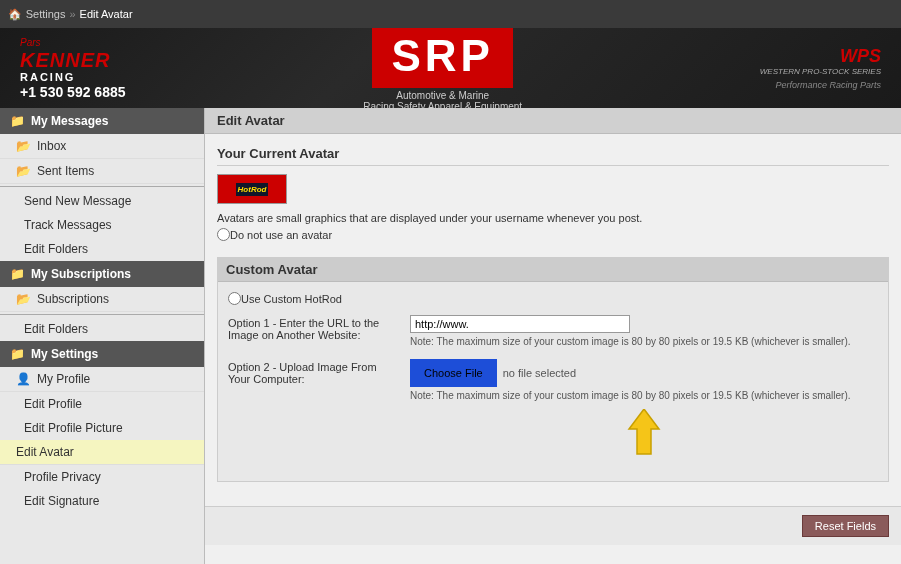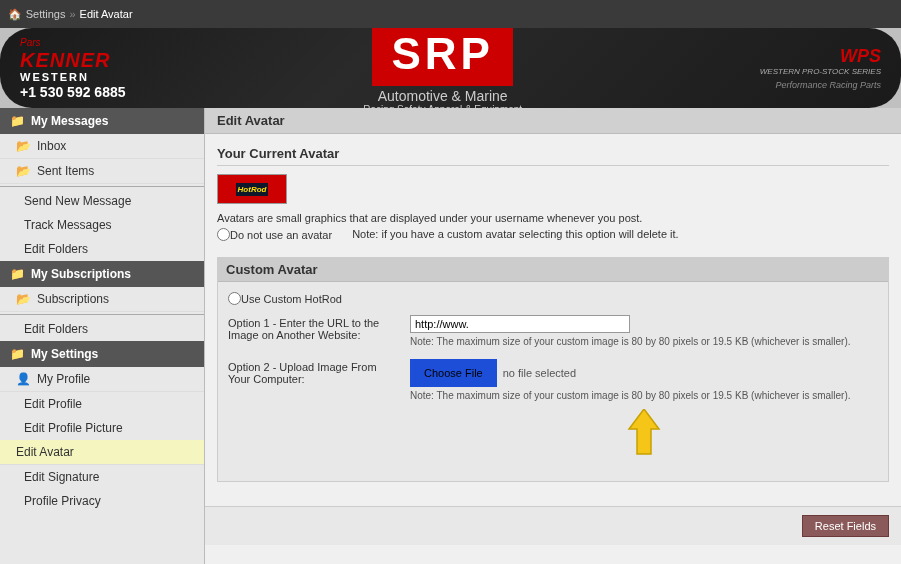--- a/index.html
+++ b/index.html
@@ -6,21 +6,21 @@
     body { font-family: Arial, Helvetica, sans-serif; font-size: 12px; background: #c0c0c0; width: 901px; height: 564px; overflow: hidden; }
 
     
     .top-bar { background: #3a3a3a; height: 28px; display: flex; align-items: center; padding: 0 8px; color: #ccc; font-size: 11px; }
     .top-bar .breadcrumb { display: flex; align-items: center; gap: 4px; }
     .top-bar .home-icon { color: #aaa; }
     .top-bar .separator { color: #888; }
     .top-bar .current { color: #fff; }
 
     
-    .banner { width: 100%; height: 80px; background: linear-gradient(135deg, #1a1a1a 0%, #2a2a2a 40%, #1a1a1a 100%); display: flex; align-items: center; justify-content: space-between; padding: 0 20px; overflow: hidden; position: relative; border-radius: 32px; }
+    .banner { width: 100%; height: 80px; background: linear-gradient(135deg, #1a1a1a 0%, #2a2a2a 40%, #1a1a1a 100%); display: flex; align-items: center; justify-content: space-between; padding: 0 20px; overflow: hidden; position: relative; }
     .banner-left { display: flex; flex-direction: column; align-items: flex-start; }
     .banner-phone { color: #fff; font-size: 14px; font-weight: bold; }
     .banner-center { text-align: center; }
     .banner-right { color: #fff; font-size: 11px; font-style: italic; text-align: right; }
     .banner-wps { font-size: 18px; font-weight: 900; color: #cc0000; }
 
     
     .main-layout { display: flex; height: calc(564px - 28px - 80px); }
 
     
@@ -84,29 +84,29 @@
     <span class="separator">»</span>
     <span class="current">Edit Avatar</span>
   </div>
 </div>
 
 <div class="banner">
   <div class="banner-left">
     <div style="line-height:1.1;">
       <span style="color:#cc0000;font-size:10px;font-style:italic;">Pars</span><br>
       <span style="color:#cc0000;font-size:20px;font-weight:900;font-style:italic;letter-spacing:1px;">KENNER</span><br>
-      <span style="color:#fff;font-size:11px;font-weight:bold;letter-spacing:2px;">WESTERN</span>
+      <span style="color:#fff;font-size:11px;font-weight:bold;letter-spacing:2px;">RACING</span>
     </div>
     <div class="banner-phone">+1 530 592 6885</div>
   </div>
   <div class="banner-center">
     <div style="background:#cc0000;border:3px solid #cc0000;padding:4px 16px;display:inline-block;">
       <span style="font-size:44px;font-weight:900;color:#fff;letter-spacing:4px;">SRP</span>
     </div>
-    <div style="color:#ccc;font-size:14px;margin-top:2px;">Automotive &amp; Marine</div>
+    <div style="color:#ccc;font-size:10px;margin-top:2px;">Automotive &amp; Marine</div>
     <div style="color:#ccc;font-size:10px;">Racing Safety Apparel &amp; Equipment</div>
   </div>
   <div class="banner-right">
     <div class="banner-wps">WPS</div>
     <div style="font-size:8px;color:#aaa;">WESTERN PRO-STOCK SERIES</div>
     <div style="font-size:9px;color:#888;margin-top:4px;">Performance Racing Parts</div>
   </div>
 </div>
 
 <div class="main-layout">
@@ -152,22 +152,22 @@
       </div>
       <div class="sidebar-item">
         <span>👤</span>
         <span>My Profile</span>
       </div>
       <div class="sidebar-link">Edit Profile</div>
       <div class="sidebar-link">Edit Profile Picture</div>
       <div class="sidebar-item active">
         <span>Edit Avatar</span>
       </div>
+      <div class="sidebar-link">Profile Privacy</div>
       <div class="sidebar-link">Edit Signature</div>
-      <div class="sidebar-link">Profile Privacy</div>
     </div>
 
   </div>
 
   <div class="main-content">
     <div class="content-header">Edit Avatar</div>
 
     <div class="content-body">
 
       <div class="current-avatar-area">
@@ -179,21 +179,20 @@
           </div>
         </div>
 
         <div class="avatar-desc">Avatars are small graphics that are displayed under your username whenever you post.</div>
 
         <div class="avatar-options">
           <label class="radio-label">
             <input type="radio" name="avatar_opt" style="">
             <span>Do not use an avatar</span>
           </label>
-          <div class="avatar-note">Note: if you have a custom avatar selecting this option will delete it.</div>
         </div>
       </div>
 
       <div class="custom-avatar-section">
         <div class="custom-avatar-header">Custom Avatar</div>
 
         <div class="use-custom-row">
           <label class="radio-label">
             <input type="radio" name="avatar_opt" style="">
             <span>Use Custom HotRod</span>

